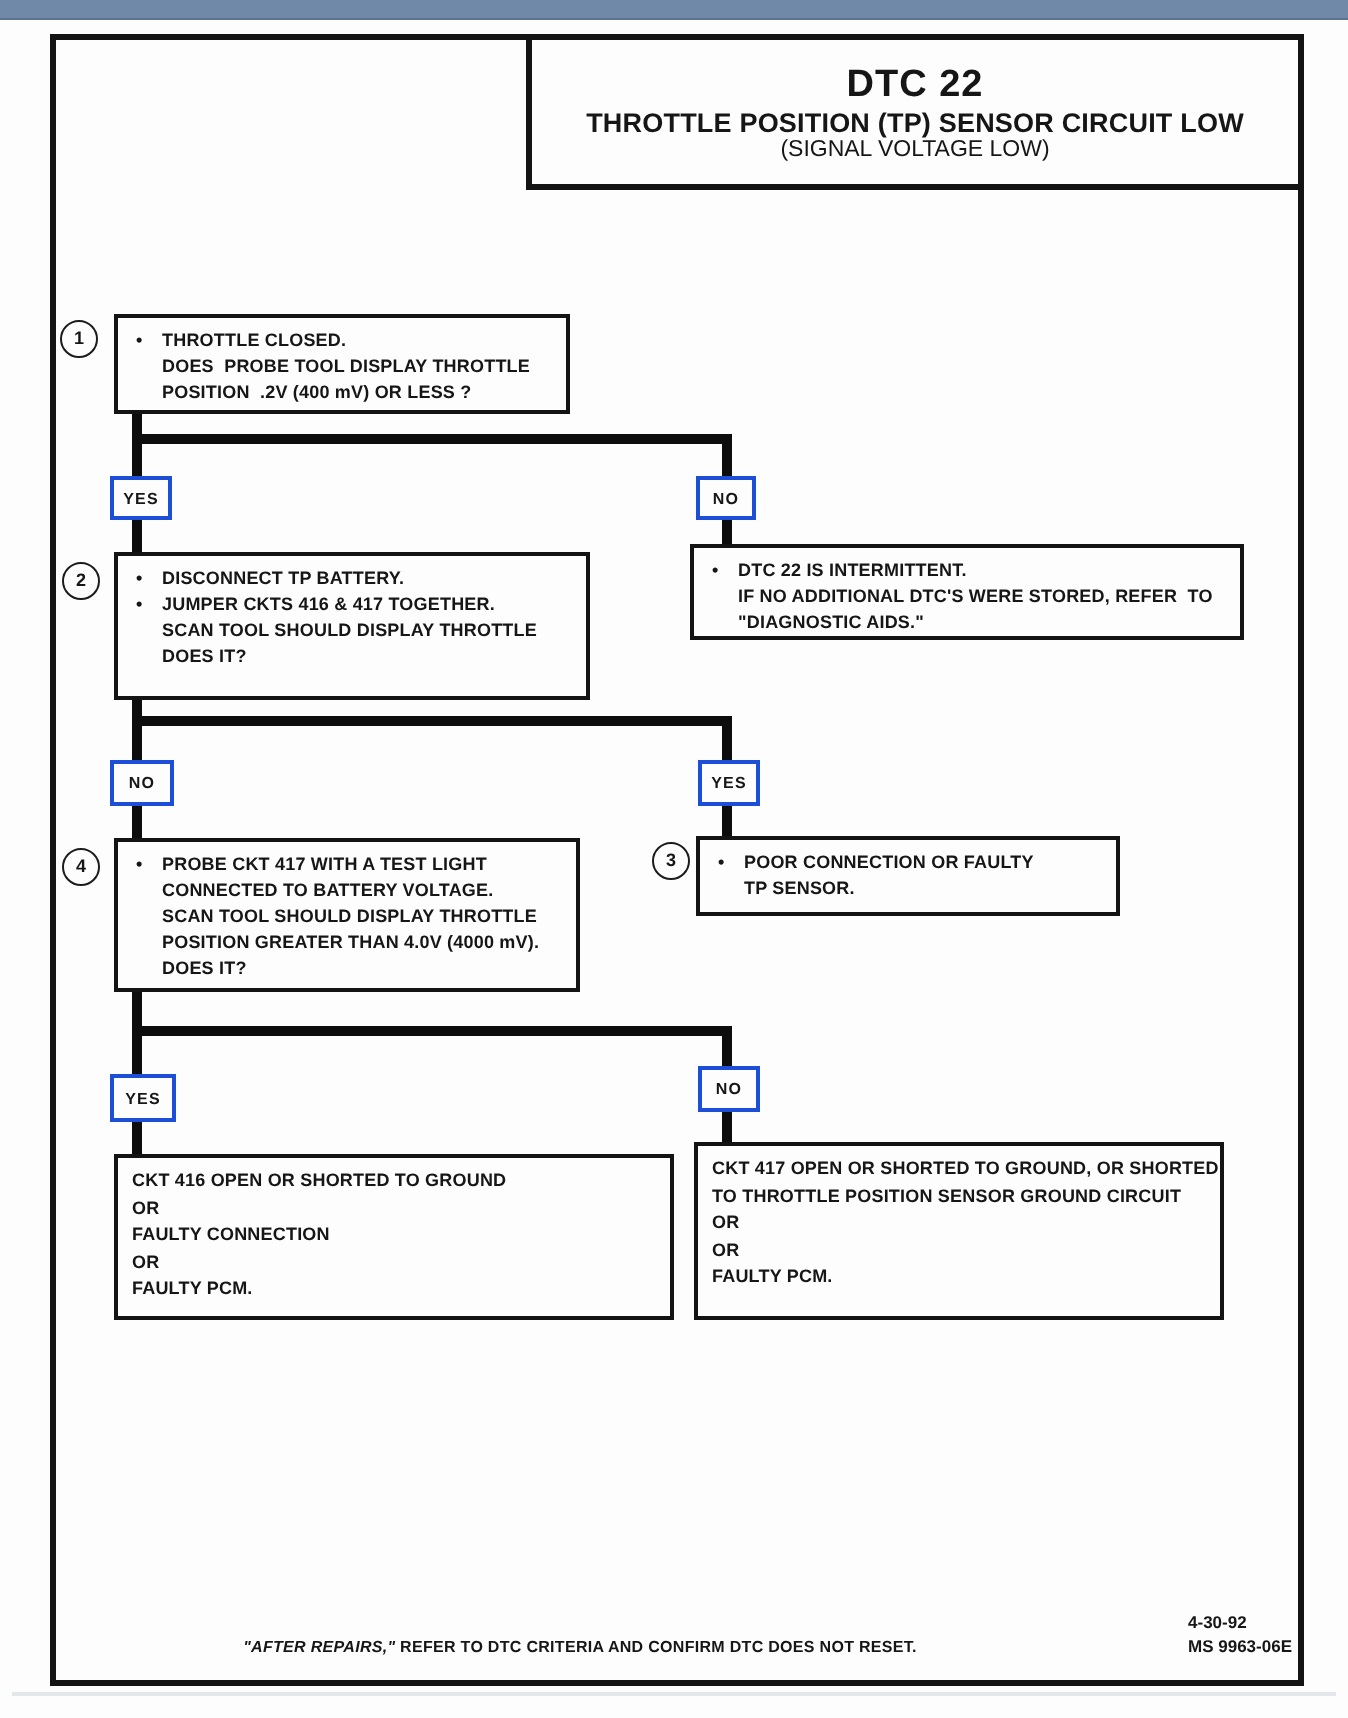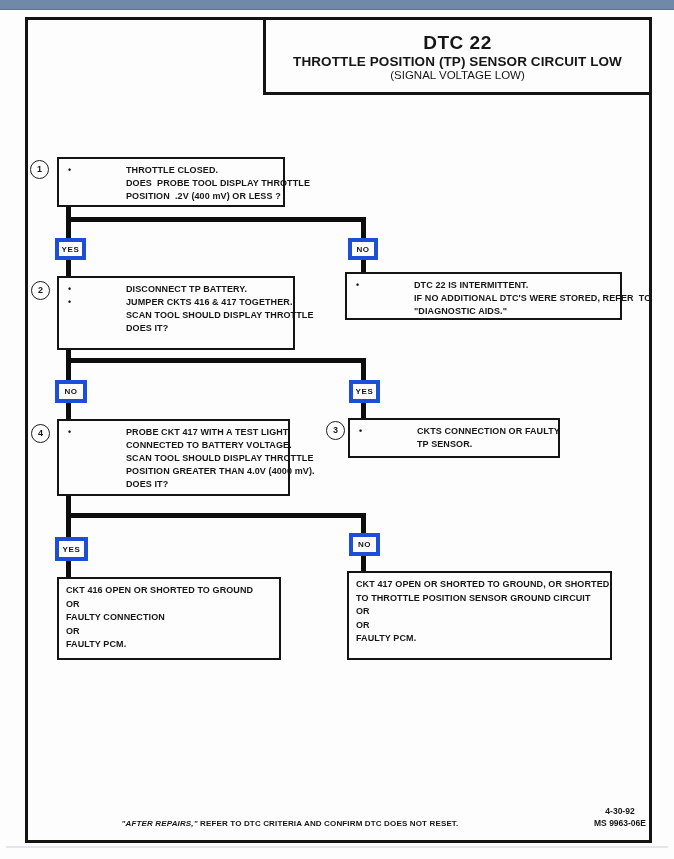--- a/index.html
+++ b/index.html
@@ -27,31 +27,31 @@
   .hline{height:5px;}
   
   .numcircle{position:absolute;width:19px;height:19px;border:1.6px solid #1c1c1c;border-radius:50%;
     box-sizing:border-box;background:#fdfdfd;z-index:3;
     font-size:9px;font-weight:700;text-align:center;line-height:16px;}
   
   .nodebox{position:absolute;border:2px solid #141414;box-sizing:border-box;background:#fdfdfd;z-index:2;
     padding:5px 5px 3px 9px;font-size:9px;font-weight:700;line-height:13px;letter-spacing:.1px;}
   .tline{display:flex;}
   .tline .bul{flex:0 0 13px;width:13px;}
-  .tline .txt{flex:1;white-space:pre;margin-left:45px;}
+  .tline .txt{flex:1;white-space:pre;}
   .tline.plain{white-space:pre;line-height:13.5px;}
   
-  .decision{position:absolute;border:4px solid #1d4ed8;box-sizing:border-box;background:#fdfdfd;z-index:3;
+  .decision{position:absolute;border:2px solid #1d4ed8;box-sizing:border-box;background:#fdfdfd;z-index:3;
     font-size:8px;font-weight:700;letter-spacing:.6px;text-align:right;
     display:flex;align-items:center;justify-content:center;}
   
   .foot-note{position:absolute;left:95px;top:819px;width:390px;text-align:center;
     font-size:8px;font-weight:700;letter-spacing:.15px;z-index:3;}
   .foot-note .it{font-style:italic;}
-  .foot-date{position:absolute;right:28px;top:805px;text-align:center;
+  .foot-date{position:absolute;right:28px;top:805px;text-align:left;
     font-size:8.5px;font-weight:700;line-height:12px;z-index:3;}
 </style>
 </head>
 <body>
 
 <div id="screen">
 
   <div class="top-band" style="background: rgb(113, 137, 168);"></div>
   <div class="sheet"></div>
 
@@ -160,32 +160,32 @@
       <div class="tline">
         <span class="bul"></span>
         <span class="txt">DOES IT?</span>
       </div>
     </div>
 
   <div class="numcircle" style="left:326px;top:421px">3</div>
   <div class="nodebox" style="left:348px;top:418px;width:212px;height:40px">
       <div class="tline">
         <span class="bul">•</span>
-        <span class="txt">CKTS CONNECTION OR FAULTY</span>
+        <span class="txt">POOR CONNECTION OR FAULTY</span>
       </div>
       <div class="tline">
         <span class="bul"></span>
         <span class="txt">TP SENSOR.</span>
       </div>
     </div>
 
   <div class="decision" style="left:55px;top:537px;width:33px;height:24px">YES</div>
   <div class="decision" style="left:349px;top:533px;width:31px;height:23px">NO</div>
 
-  <div class="nodebox" style="left:57px;top:577px;width:224px;height:83px;padding-left:7px">
+  <div class="nodebox" style="left:57px;top:577px;width:280px;height:83px;padding-left:7px">
       <div class="tline plain">CKT 416 OPEN OR SHORTED TO GROUND</div>
       <div class="tline plain">OR</div>
       <div class="tline plain">FAULTY CONNECTION</div>
       <div class="tline plain">OR</div>
       <div class="tline plain">FAULTY PCM.</div>
     </div>
   <div class="nodebox" style="left:347px;top:571px;width:265px;height:89px;padding-left:7px">
       <div class="tline plain">CKT 417 OPEN OR SHORTED TO GROUND, OR SHORTED</div>
       <div class="tline plain">TO THROTTLE POSITION SENSOR GROUND CIRCUIT</div>
       <div class="tline plain">OR</div>

